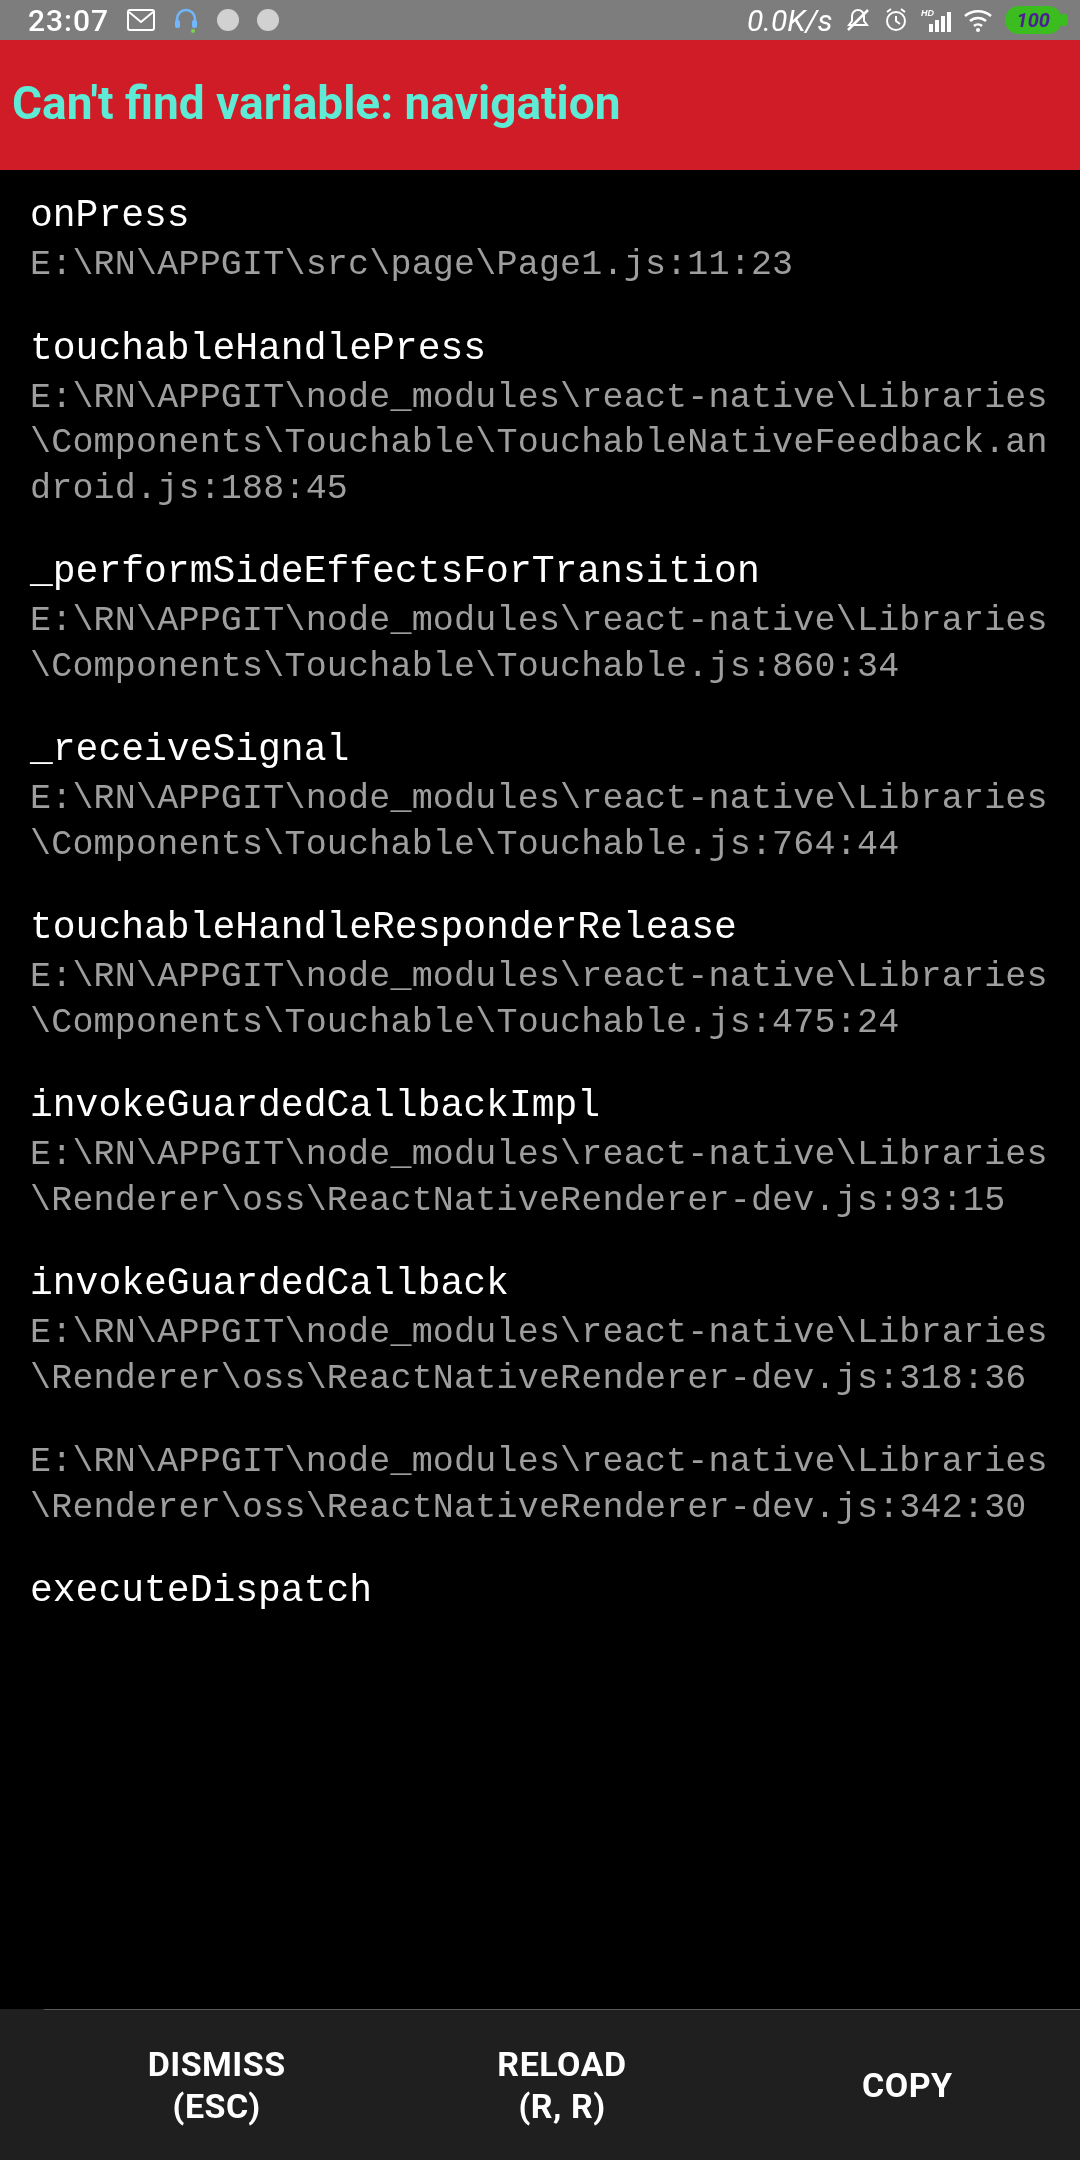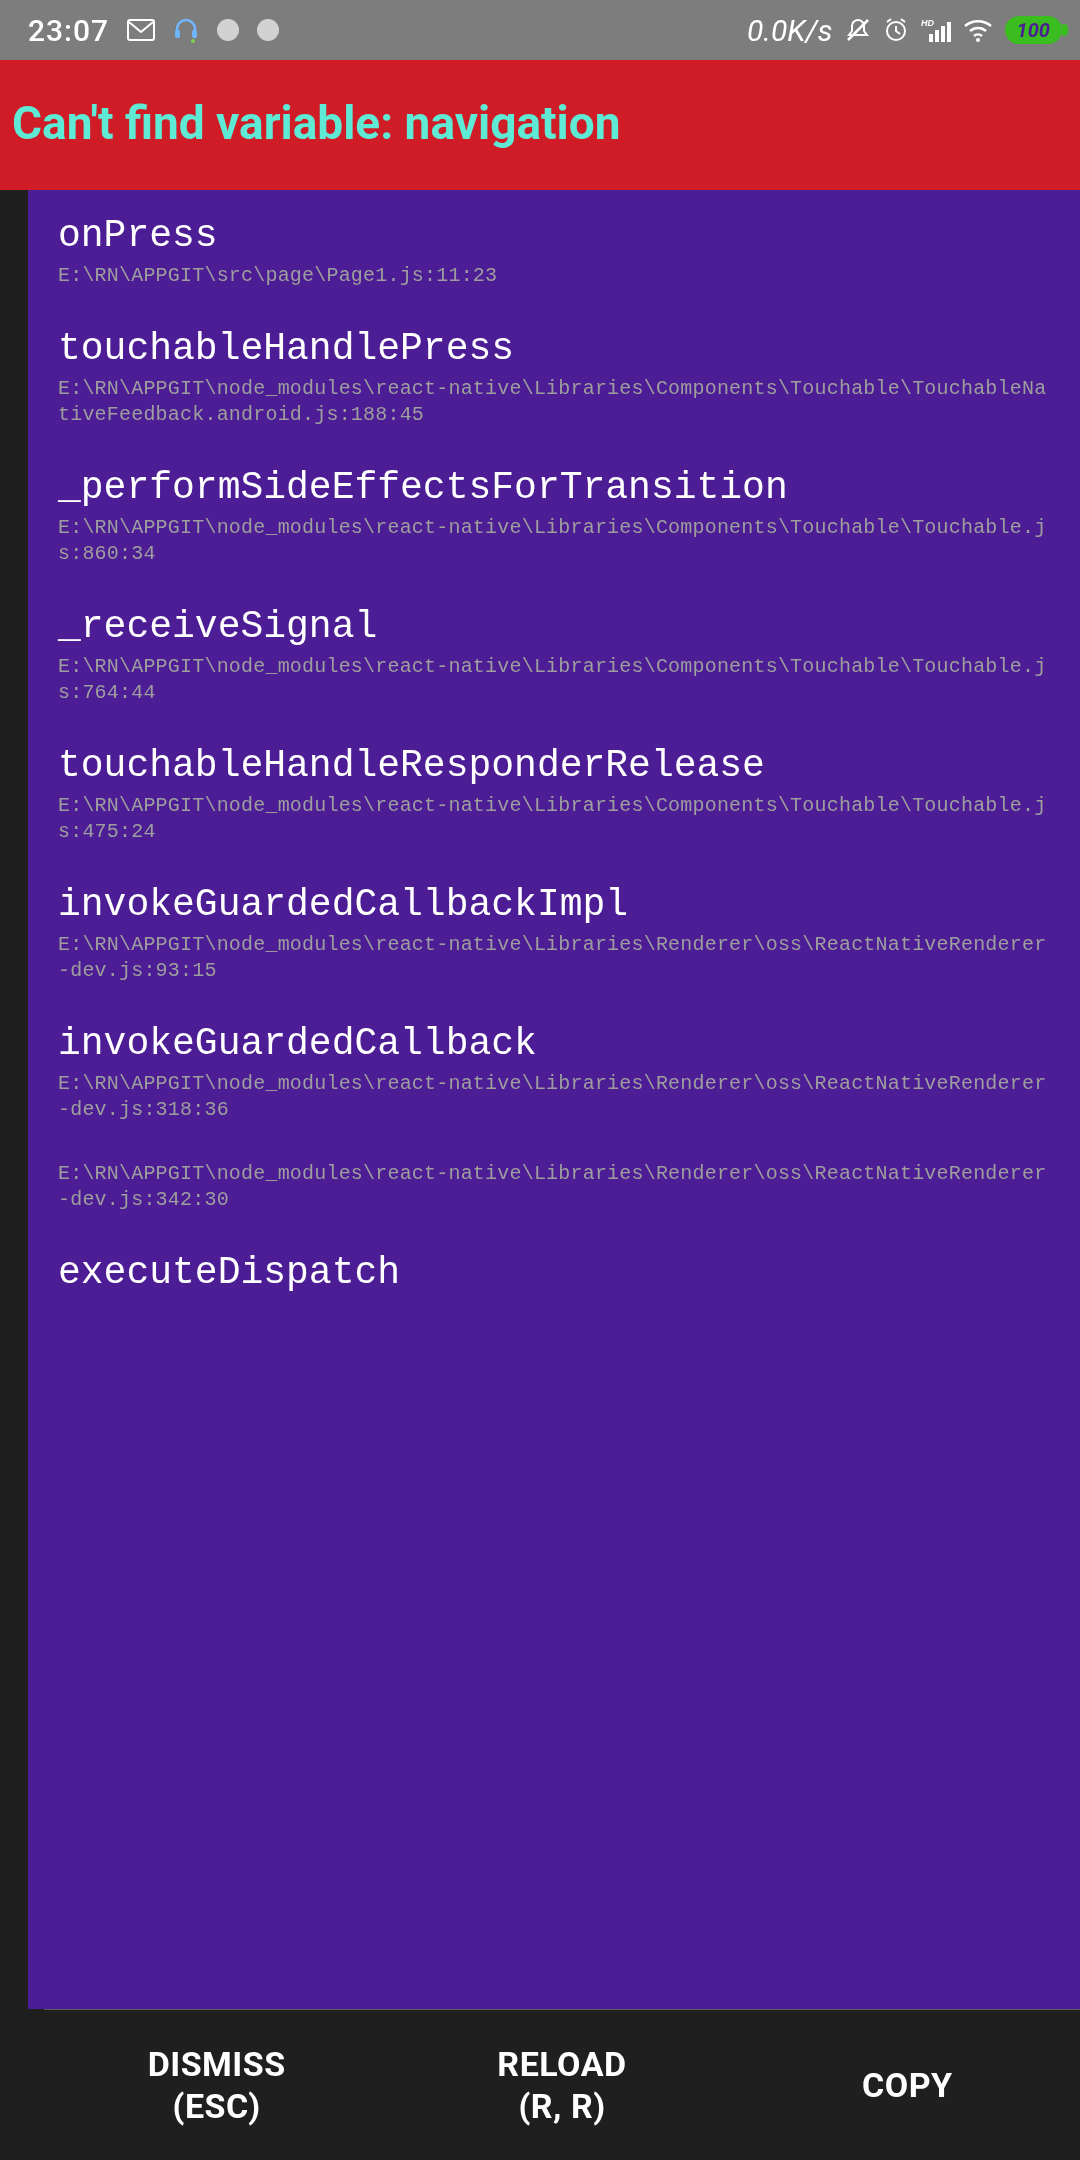--- a/index.html
+++ b/index.html
@@ -1,37 +1,37 @@
 <!DOCTYPE html>
 <html><head>
 <meta charset="utf-8">
 <style>
   * { margin: 0; padding: 0; box-sizing: border-box; }
   html, body { width: 1080px; height: 2160px; overflow: hidden; font-family: -apple-system, Roboto, "Helvetica Neue", Arial, sans-serif; }
   body { background: #1f1f1f; display: flex; flex-direction: column; }
 
   
-  .statusbar { height: 60px; background: #7d7d7d; color: #fff; display: flex; align-items: center; justify-content: space-between; padding: 0 18px 0 28px; font-size: 30px; }
+  .statusbar { height: 40px; background: #7d7d7d; color: #fff; display: flex; align-items: center; justify-content: space-between; padding: 0 18px 0 28px; font-size: 30px; }
   .sb-left { display: flex; align-items: center; gap: 18px; }
   .sb-time { font-weight: 500; letter-spacing: 1px; }
   .sb-right { display: flex; align-items: center; gap: 12px; font-style: italic; }
   .sb-icon { display: inline-flex; align-items: center; justify-content: center; }
   .dot { width: 22px; height: 22px; border-radius: 50%; background: rgba(255,255,255,0.65); display:inline-block; }
   .battery { background: #3bbd1f; color:#4c1d95; font-size: 20px; font-weight: 700; padding: 2px 12px; border-radius: 14px; position: relative; }
   .battery::after { content:""; position:absolute; right:-6px; top:50%; transform:translateY(-50%); width:6px; height:12px; background:#3bbd1f; border-radius:0 4px 4px 0; }
 
   
   .err-header { background: #d01c26; color: #5eead4; padding: 36px 30px 40px 12px; }
   .err-title { font-size: 46px; font-weight: 700; }
 
   
-  .stack-scroll { flex: 1; overflow: hidden; background: #4c1d95; margin-left: 28px; }
+  .stack-scroll { flex: 1; overflow: hidden; background: #000000; }
   .frame { padding: 24px 30px 14px 30px; }
   .frame-fn { color: #fff; font-family: "Menlo","Consolas","Courier New",monospace; font-size: 38px; font-weight: 500; margin-bottom: 6px; }
-  .frame-path { color: #9e9e9e; font-family: "Menlo","Consolas","Courier New",monospace; font-size: 20px; line-height: 1.3; word-break: break-all; letter-spacing: 0.2px; }
+  .frame-path { color: #9e9e9e; font-family: "Menlo","Consolas","Courier New",monospace; font-size: 35px; line-height: 1.3; word-break: break-all; letter-spacing: 0.2px; }
 
   
   .footer { height: 151px; border-top: 1px solid #5a5a5a; background: #1f1f1f; display: flex; align-items: center; margin-left: 44px; }
   .footer-btn { flex:1; color:#fff; font-size: 34px; font-weight: 700; text-align:center; line-height:1.25; letter-spacing:0.5px; display:flex; flex-direction:column; align-items:center; justify-content:center; height:100%; }
 </style>
 </head>
 <body>
 
 <div class="statusbar">
   <div class="sb-left">

